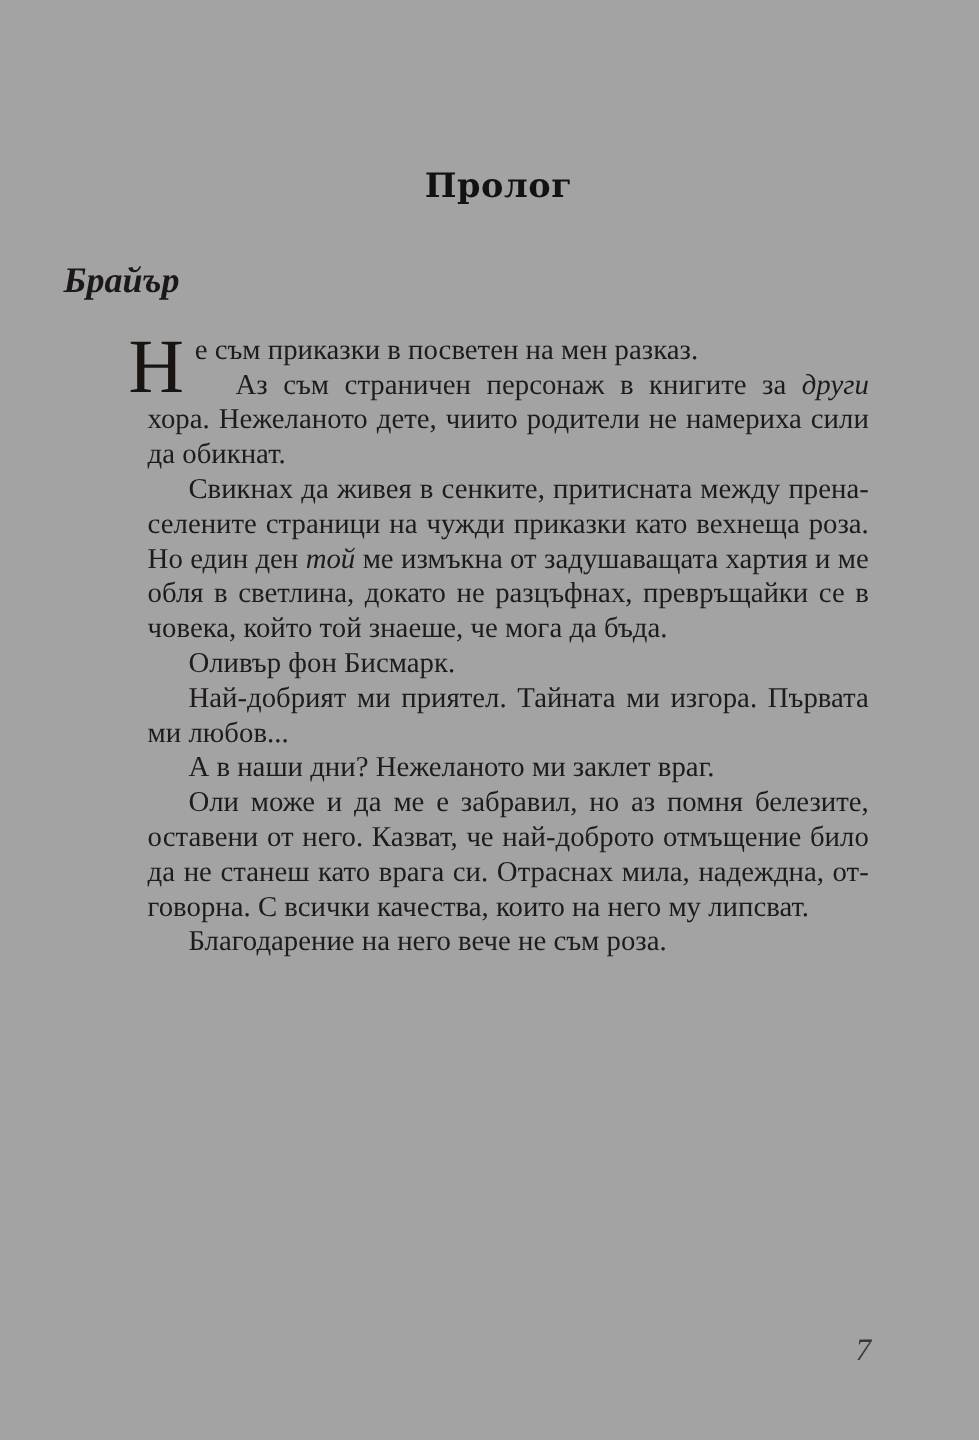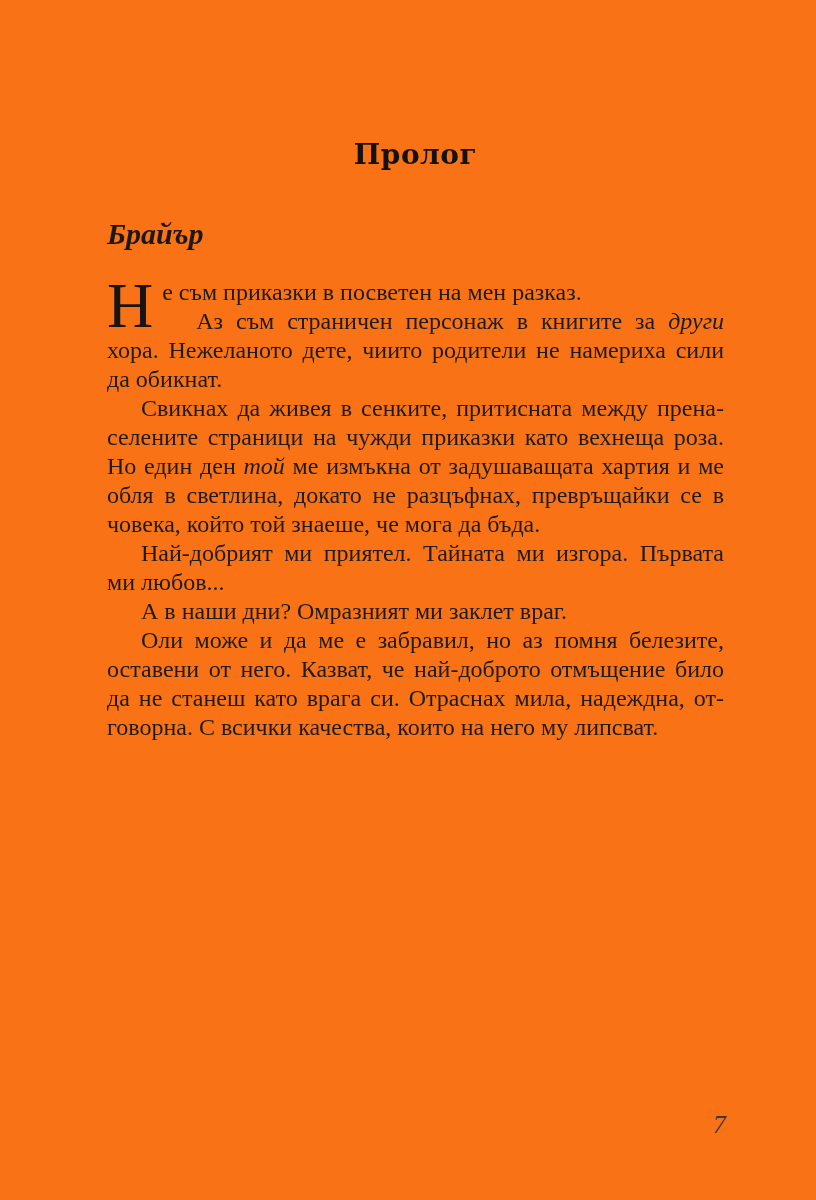--- a/index.html
+++ b/index.html
@@ -4,37 +4,37 @@
 <style>
   html, body {
     margin: 0;
     padding: 0;
     background: #ffffff;
   }
   .page {
     position: relative;
     width: 816px;
     height: 1200px;
-    background: #f97316;
+    background: #a3a3a3;
     font-family: "Liberation Serif", serif;
     color: #1e1b1a;
     overflow: hidden;
   }
   .chapter-title {
     margin: 138px 92px 0 107px;
     text-align: center;
     font-family: "DejaVu Serif", serif;
     font-weight: 700;
     font-size: 28px;
     line-height: 1.2;
     letter-spacing: 0.5px;
     color: #141211;
   }
   .pov-name {
-    margin: 44px 92px 0 107px;
+    margin: 44px 92px 0 53px;
     font-family: "Liberation Serif", serif;
     font-weight: 700;
     font-style: italic;
     font-size: 30px;
     line-height: 1.2;
     color: #1b1817;
   }
   .body-text {
     margin: 26px 92px 0 107px;
     font-size: 24px;
@@ -42,20 +42,21 @@
     text-align: justify;
     hyphens: manual;
     -webkit-hyphens: manual;
   }
   .body-text p {
     margin: 0;
     padding: 0;
   }
   .body-text p.indent {
     text-indent: 34px;
+    margin-left: 16px;
   }
   .dropcap {
     float: left;
     font-size: 64px;
     line-height: 50px;
     margin: 3px 9px 0 0;
     color: #171412;
   }
   .page-number {
     position: absolute;
@@ -72,19 +73,21 @@
 
 <div class="page">
   <h1 class="chapter-title">Пролог</h1>
 
   <h2 class="pov-name">Брайър</h2>
 
   <div class="body-text">
       <p><span class="dropcap">Н</span><span>е съм приказки в посветен на мен разказ.</span><br></p>
       <p class="indent"><span>Аз съм страничен персонаж в книгите за </span><i>други</i><span> хора. Нежеланото дете, чиито родители не намериха сили да обикнат.</span></p>
       <p class="indent"><span>Свикнах да живея в сенките, притисната между прена­селените страници на чужди приказки като вехнеща роза. Но един ден </span><i>той</i><span> ме измъкна от задушаващата хартия и ме обля в светлина, докато не разцъфнах, превръщайки се в човека, който той знаеше, че мога да бъда.</span></p>
+      <p class="indent"><span>Оливър фон Бисмарк.</span></p>
       <p class="indent"><span>Най-добрият ми приятел. Тайната ми изгора. Първата ми любов...</span></p>
-      <p class="indent"><span>А в наши дни? Омразният ми заклет враг.</span></p>
+      <p class="indent"><span>А в наши дни? Нежеланото ми заклет враг.</span></p>
       <p class="indent"><span>Оли може и да ме е забравил, но аз помня белезите, оставени от него. Казват, че най-доброто отмъщение било да не станеш като врага си. Отраснах мила, надеждна, от­говорна. С всички качества, които на него му липсват.</span></p>
+      <p class="indent"><span>Благодарение на него вече не съм роза.</span></p>
     </div>
 
   <div class="page-number">7</div>
 </div>
 
 </body></html>

